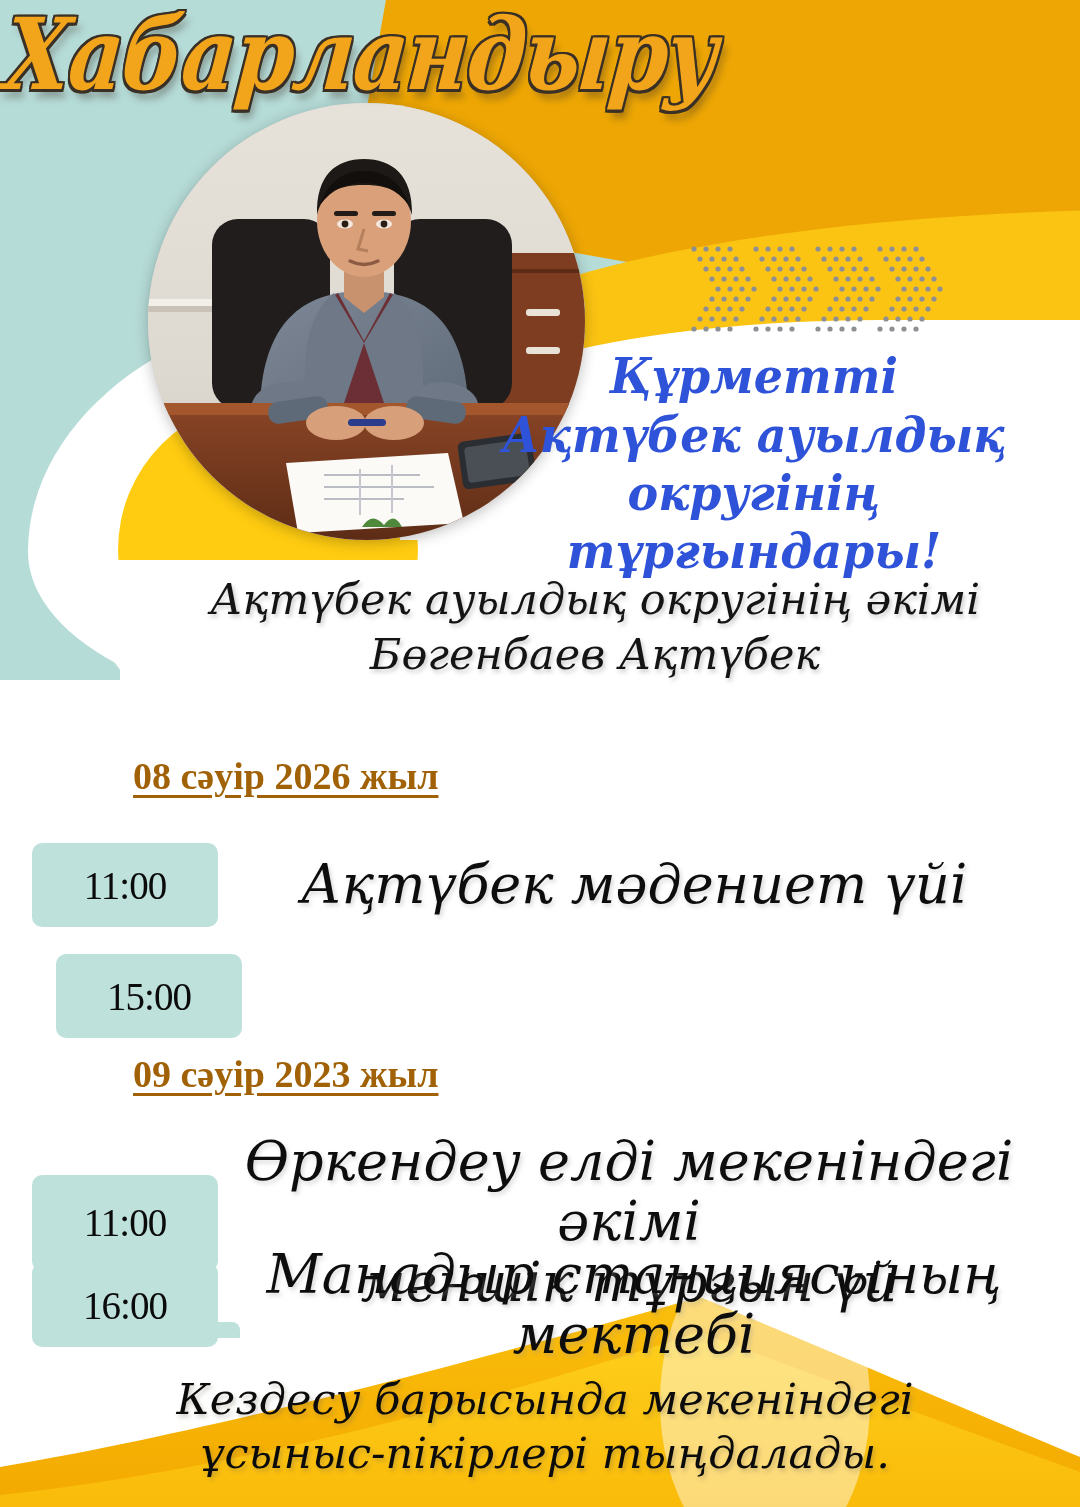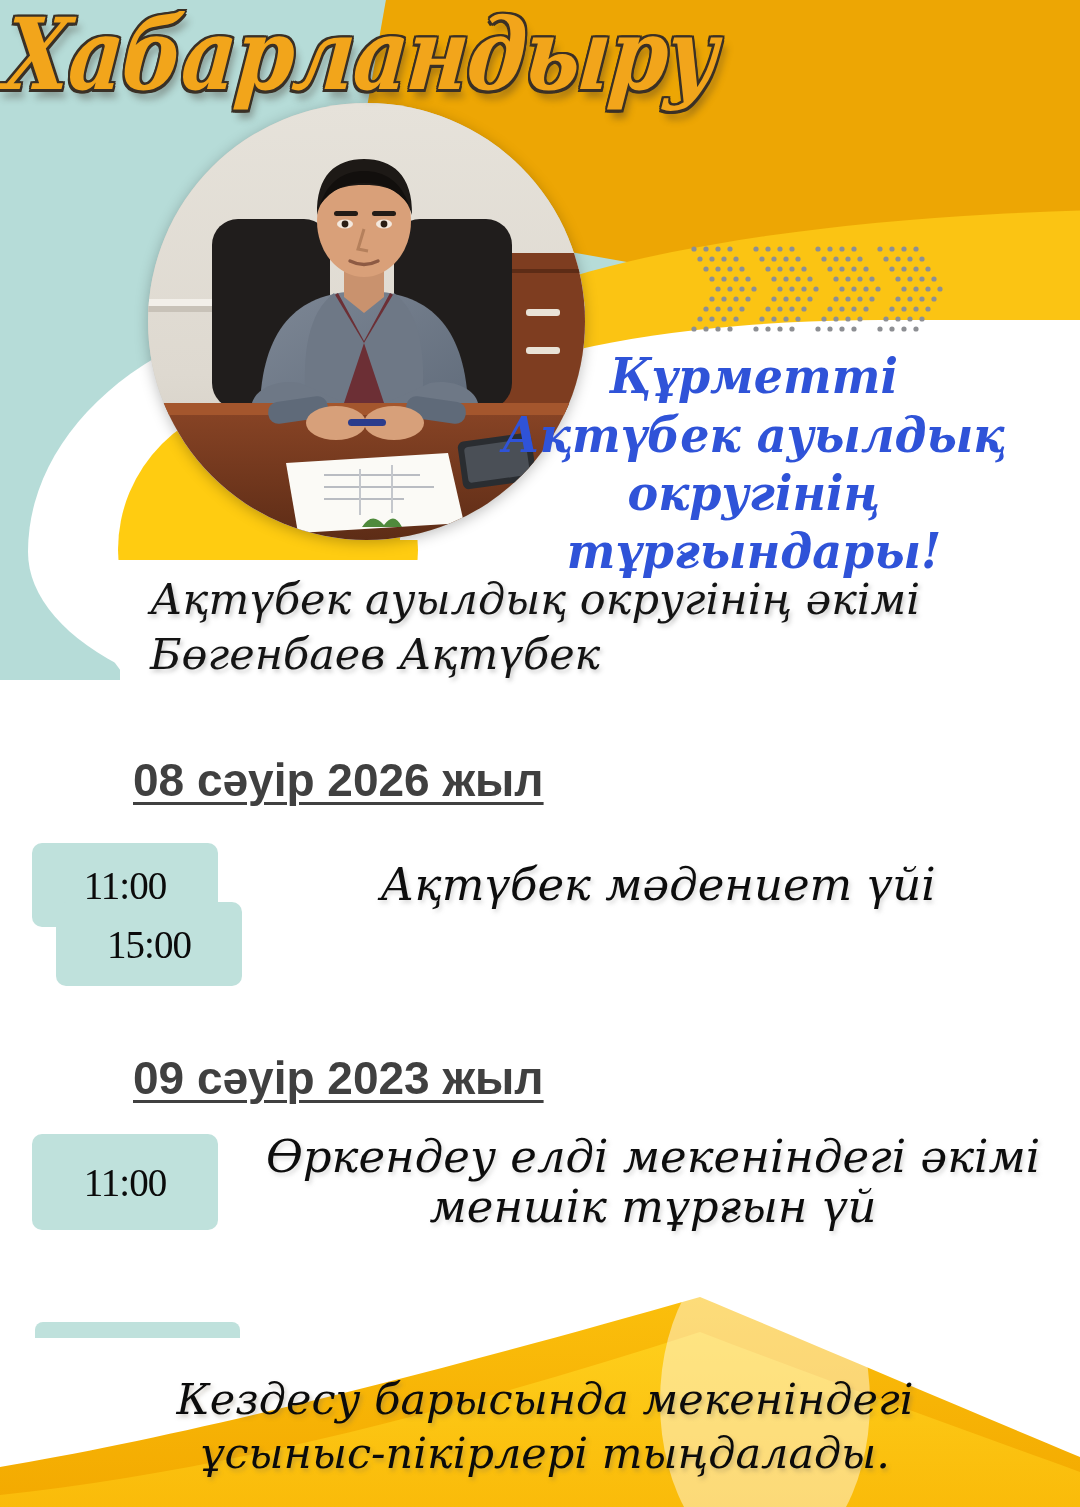--- a/index.html
+++ b/index.html
@@ -180,37 +180,37 @@
     color: #2f53d8;
     letter-spacing: 0px;
     transform: scaleY(1.04);
   }
 
   .intro {
     position: absolute;
     left: 150px; top: 572px;
     width: 890px;
     z-index: 22;
-    text-align: left;
+    text-align: center;
     font-family: "DejaVu Serif", "Liberation Serif", serif;
     font-style: italic;
     font-size: 43px;
     line-height: 1.28;
     color: #141414;
     text-shadow: 2px 3px 4px rgba(140,140,140,0.45);
   }
 
   .date-line {
     position: absolute;
     z-index: 22;
-    font-family: Liberation Sans, sans-serif;
+    font-family: Liberation Serif, serif;
     font-weight: 700;
-    font-size: 46px;
+    font-size: 38px;
     line-height: 1;
-    color: #404040;
+    color: #a16207;
     text-decoration: underline;
     text-underline-offset: 6px;
     text-decoration-thickness: 3px;
     white-space: nowrap;
   }
   #date-1 { left: 133px; top: 757px; }
   #date-2 { left: 133px; top: 1055px; }
 
   .sched-row {
     position: absolute;
@@ -226,33 +226,33 @@
     align-items: center;
     justify-content: center;
     font-family: "Liberation Serif", "DejaVu Serif", serif;
     font-weight: 400;
     font-size: 39px;
     color: #0b0b0b;
     letter-spacing: -1px;
     flex: 0 0 auto;
   }
   .venue {
-    margin-left: 40px;
+    margin-left: 16px;
     font-family: "DejaVu Serif", "Liberation Serif", serif;
     font-style: italic;
-    font-size: 45px;
+    font-size: 54px;
     line-height: 1.12;
     color: #0d0d0d;
     text-align: center;
     white-space: pre-line;
     width: 800px;
     text-shadow: 2px 3px 4px rgba(150,150,150,0.35);
   }
   #row-1 { left: 32px; top: 843px; }
-  #row-2 { left: 32px; top: 902px; padding-left: 24px; }
+  #row-2 { left: 32px; top: 954px; padding-left: 24px; }
   #row-3 { left: 32px; top: 1132px; }
   #row-4 { left: 32px; top: 1245px; }
   #row-3 .time-badge { height: 96px; }
   #row-3 .venue { width: 790px; }
 
   .footer-note {
     position: absolute;
     left: 140px; top: 1372px;
     width: 810px;
     z-index: 22;
@@ -559,19 +559,23 @@
     <div class="time-badge">15:00</div>
   </div>
 
   <div class="date-line" id="date-2">09 сәуір 2023 жыл</div>
 
   <div class="sched-row" id="row-3">
     <div class="time-badge">11:00</div>
     <div class="venue">Өркендеу елді мекеніндегі әкімі
 меншік тұрғын үй</div>
   </div>
+  <div class="sched-row" id="row-4">
+    <div class="time-badge">16:00</div>
+    <div class="venue">Манадыр станциясының мектебі</div>
+  </div>
 
   <div class="footer-note">
     <div>Кездесу барысында мекеніндегі</div>
     <div>ұсыныс-пікірлері тыңдалады.</div>
   </div>
 
 </div>
 
 </body></html>

